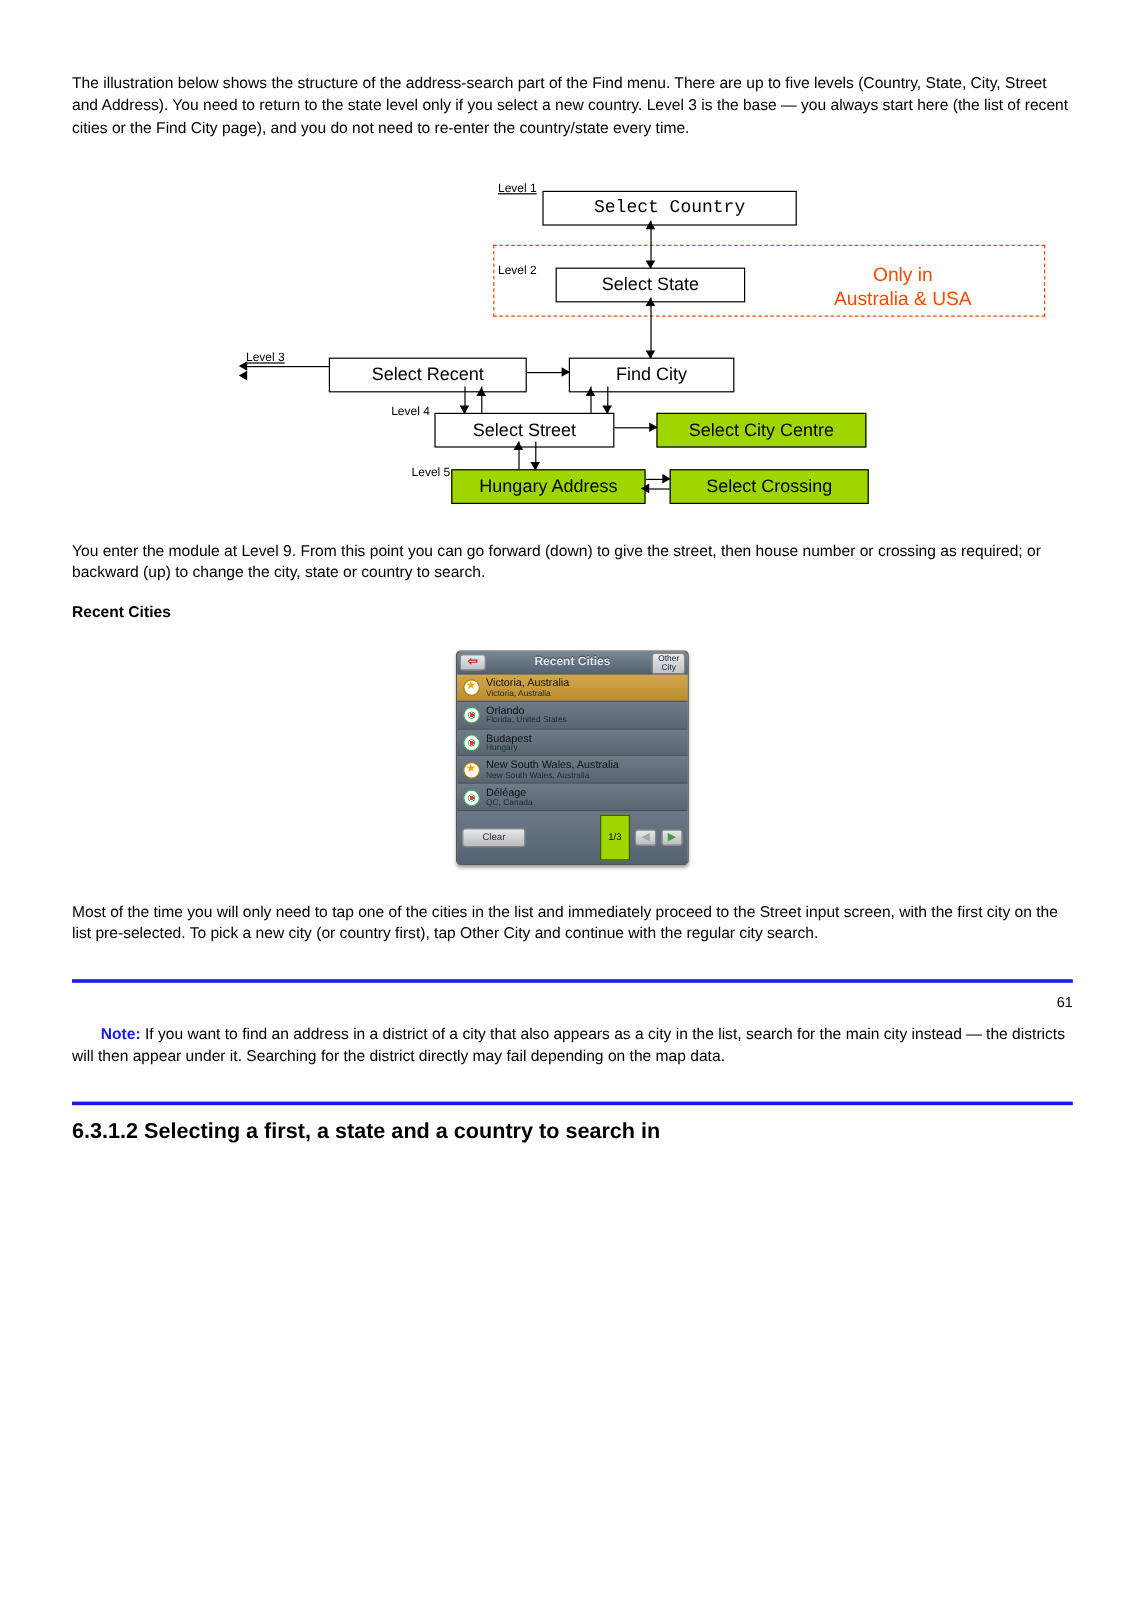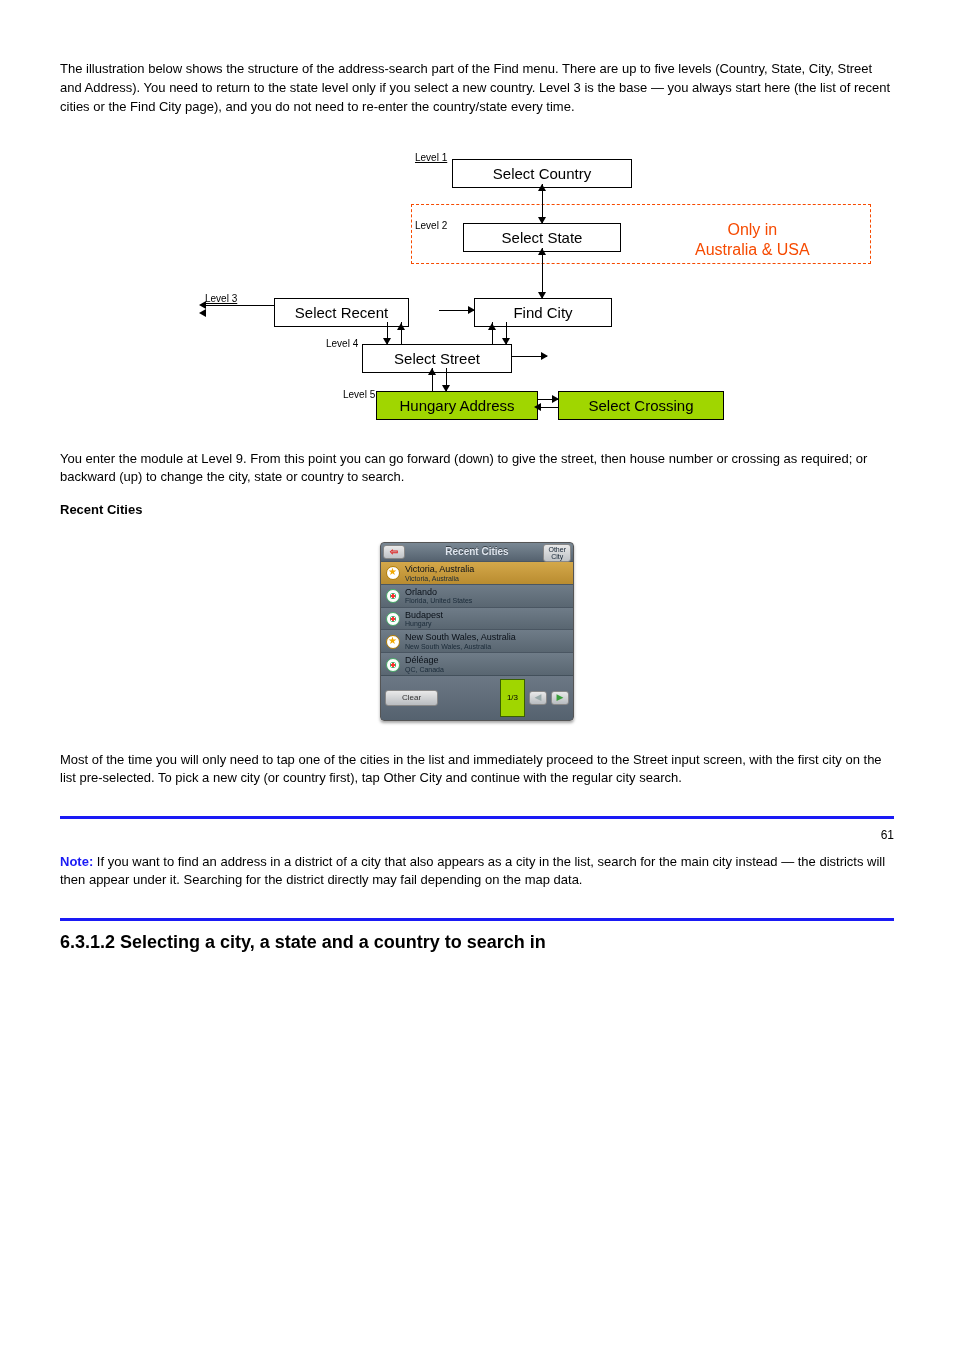--- a/index.html
+++ b/index.html
@@ -163,44 +163,45 @@
     display:flex; align-items:center; justify-content:center;
     font-size:9px;
   }
   .ft-arm.dis { color:#9aa; }
   .ft-arm.enb { color:#3a9e3a; }
 
   
   .hr-blue { border:none; border-top:3px solid #1a1af5; margin:28px 0 8px; }
   .pg-num { font-size:12px; }
   .sec-head { font-size:18px; font-weight:bold; margin: 6px 0 4px; }
-  .blue-txt { color:#1a1af5; }
+  .blue-txt { color:#1a1af5;margin-left:24px; }
 </style>
 </head>
 <body>
 
 <p class="intro-para">The illustration below shows the structure of the address-search part of the Find menu. There are up to five levels (Country, State, City, Street and Address). You need to return to the state level only if you select a new country. Level 3 is the base — you always start here (the list of recent cities or the Find City page), and you do not need to re-enter the country/state every time.</p>
 
 <div class="diagram">
 
   <span class="lbl underlined" style="left:328px; top:14px;">Level 1</span>
   <span class="lbl" style="left:328px; top:82px;">Level 2</span>
   <span class="lbl underlined" style="left:118px; top:155px;">Level 3</span>
   <span class="lbl" style="left:239px; top:200px;">Level 4</span>
   <span class="lbl" style="left:256px; top:251px;">Level 5</span>
 
   <div class="dashbox" style="left:324px; top:67px; width:460px; height:60px;"></div>
   <div class="note-red" style="left:608px; top:83px;"><span style="white-space:pre-line;">Only in
 Australia &amp; USA</span></div>
 
-  <div class="diag-box" style="left:365px; top:22px; width:180px;">Select Country</div>
+  <div class="diag-box" style="left:365px; top:22px; width:212px;font-family:Liberation Mono, monospace;">Select Country</div>
   <div class="diag-box" style="left:376px; top:86px; width:158px;">Select State</div>
-  <div class="diag-box" style="left:187px; top:161px; width:135px;">Select Recent</div>
+  <div class="diag-box" style="left:187px; top:161px; width:165px;">Select Recent</div>
   <div class="diag-box" style="left:387px; top:161px; width:138px;">Find City</div>
   <div class="diag-box" style="left:275px; top:207px; width:150px;">Select Street</div>
+  <div class="diag-box green" style="left:460px; top:207px; width:175px;">Select City Centre</div>
   <div class="diag-box green" style="left:289px; top:254px; width:162px;">Hungary Address</div>
   <div class="diag-box green" style="left:471px; top:254px; width:166px;">Select Crossing</div>
 
   <div class="conn-v" style="left:455px; top:47px; height:39px;"></div>
   <div class="arr-down" style="left:451px; top:80px;"></div>
   <div class="arr-up" style="left:451px; top:47px;"></div>
 
   <div class="conn-v" style="left:455px; top:111px; height:50px;"></div>
   <div class="arr-down" style="left:451px; top:155px;"></div>
   <div class="arr-up" style="left:451px; top:111px;"></div>
@@ -304,16 +305,16 @@
 
 <p class="para" style="margin-top:8px;">
   <span class="blue-txt" style="font-weight:bold;">Note:</span>
   <span>If you want to find an address in a district of a city that also appears as a city in the list, search for the main city instead — the districts will then appear under it. Searching for the district directly may fail depending on the map data.</span>
 </p>
 
 <hr class="hr-blue">
 
 <div class="sec-head">
   <span>6.3.1.2</span>
-  <span>Selecting a city, a state and a country to search in</span>
+  <span>Selecting a first, a state and a country to search in</span>
 </div>
 
 <p class="para" style="color:transparent; user-select:none;">placeholder paragraph placeholder paragraph placeholder paragraph placeholder paragraph placeholder paragraph placeholder paragraph placeholder paragraph placeholder paragraph</p>
 
 </body></html>

